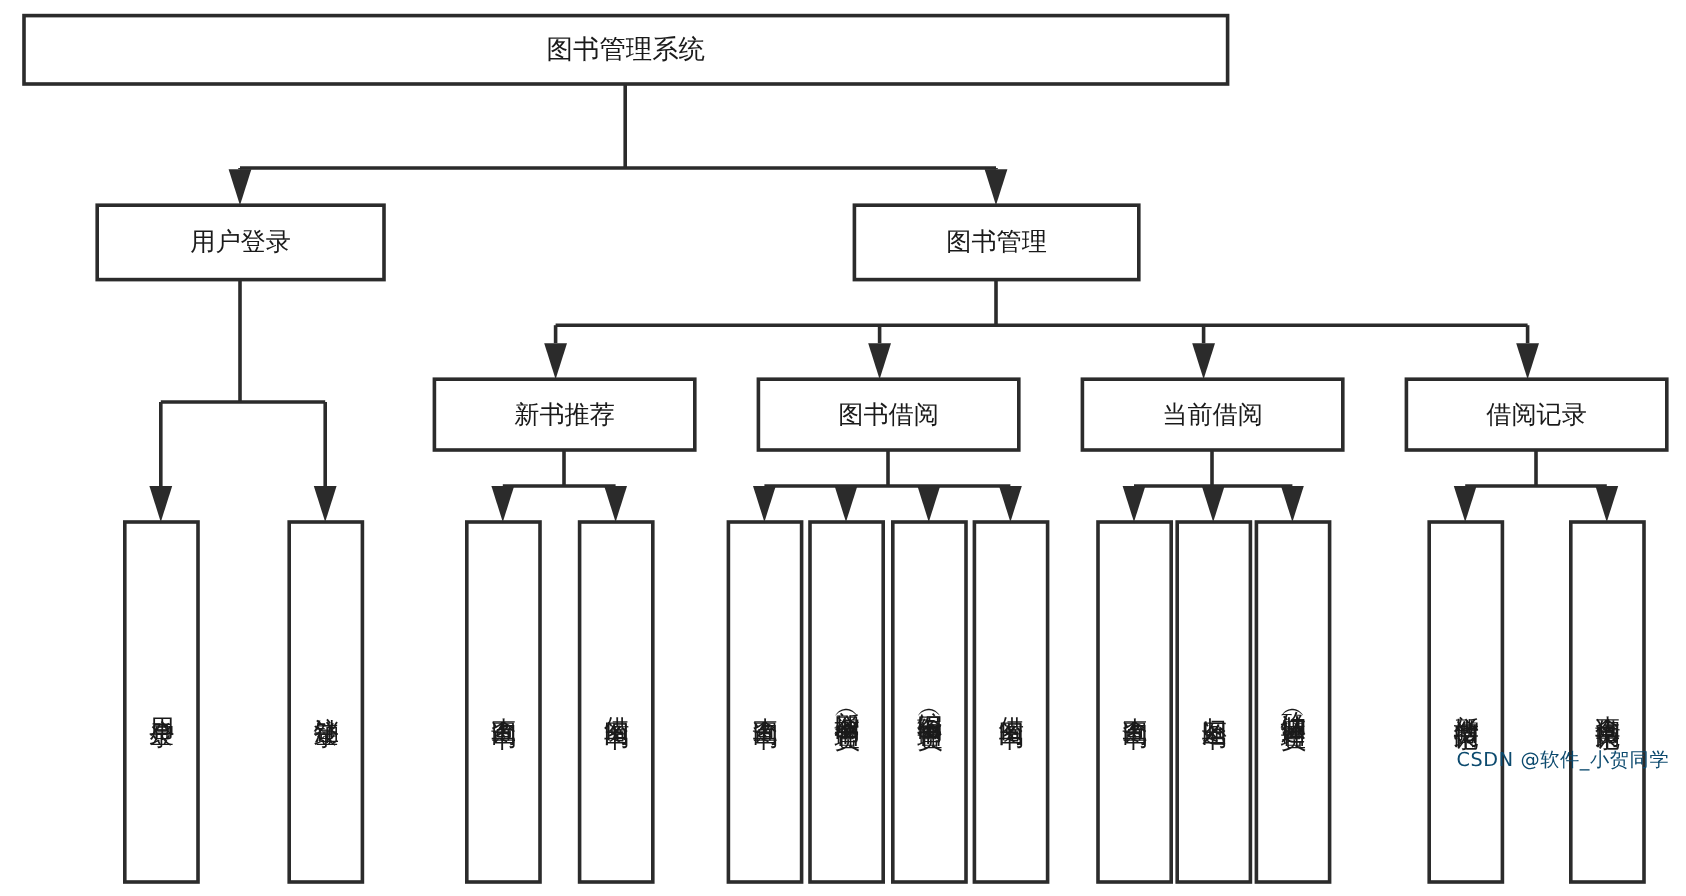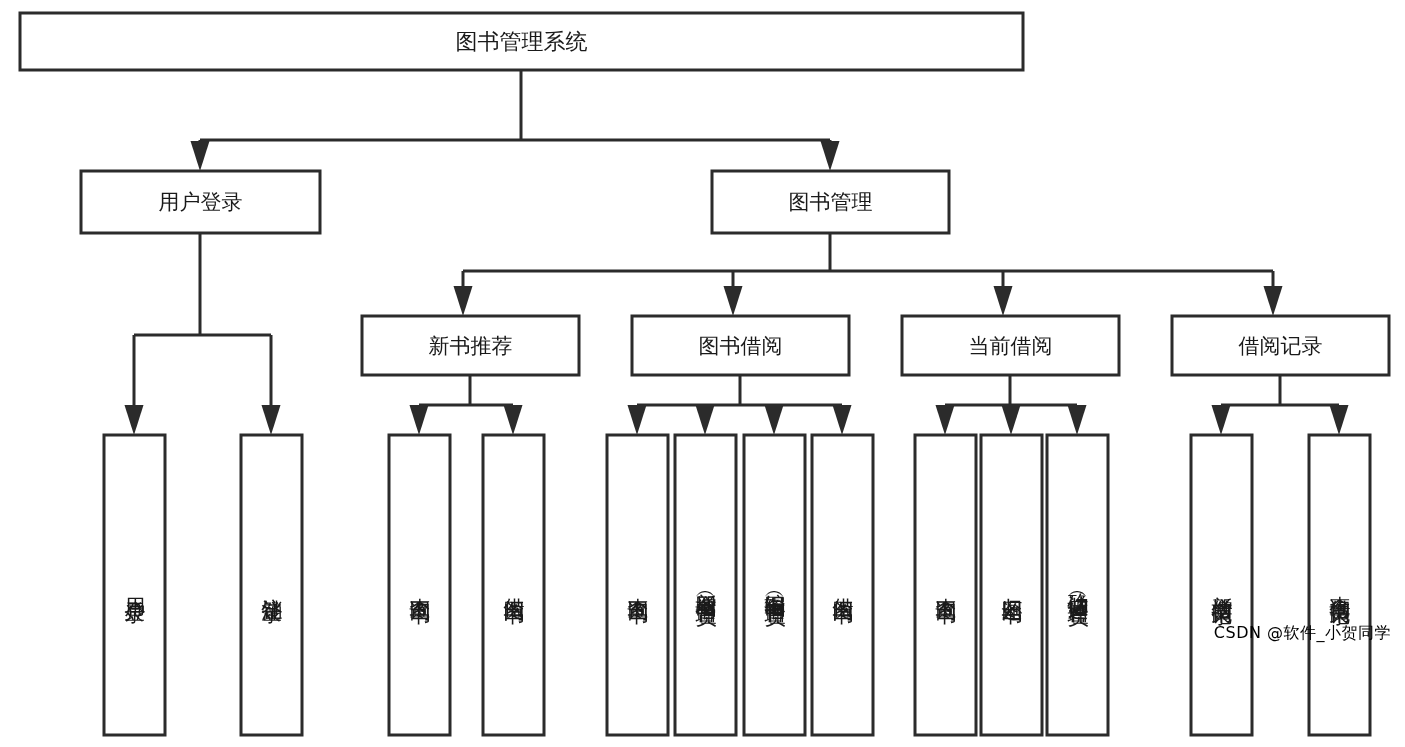--- a/index.html
+++ b/index.html
@@ -73,21 +73,21 @@
     color: #1a1a1a;
     white-space: nowrap;
     text-align: center;
   }
   .watermark {
     position: absolute;
     right: 14px;
     bottom: 4px;
     font-family: "DejaVu Sans", "Liberation Sans", sans-serif;
     font-size: 16px;
-    color: #000000;
+    color: #0c4a6e;
     letter-spacing: 0.5px;
     user-select: none;
   }
 </style>
 </head>
 <body>
 
 <div id="diagram-root">
 
   <svg class="diagram-canvas" viewBox="0 0 1405 747">

